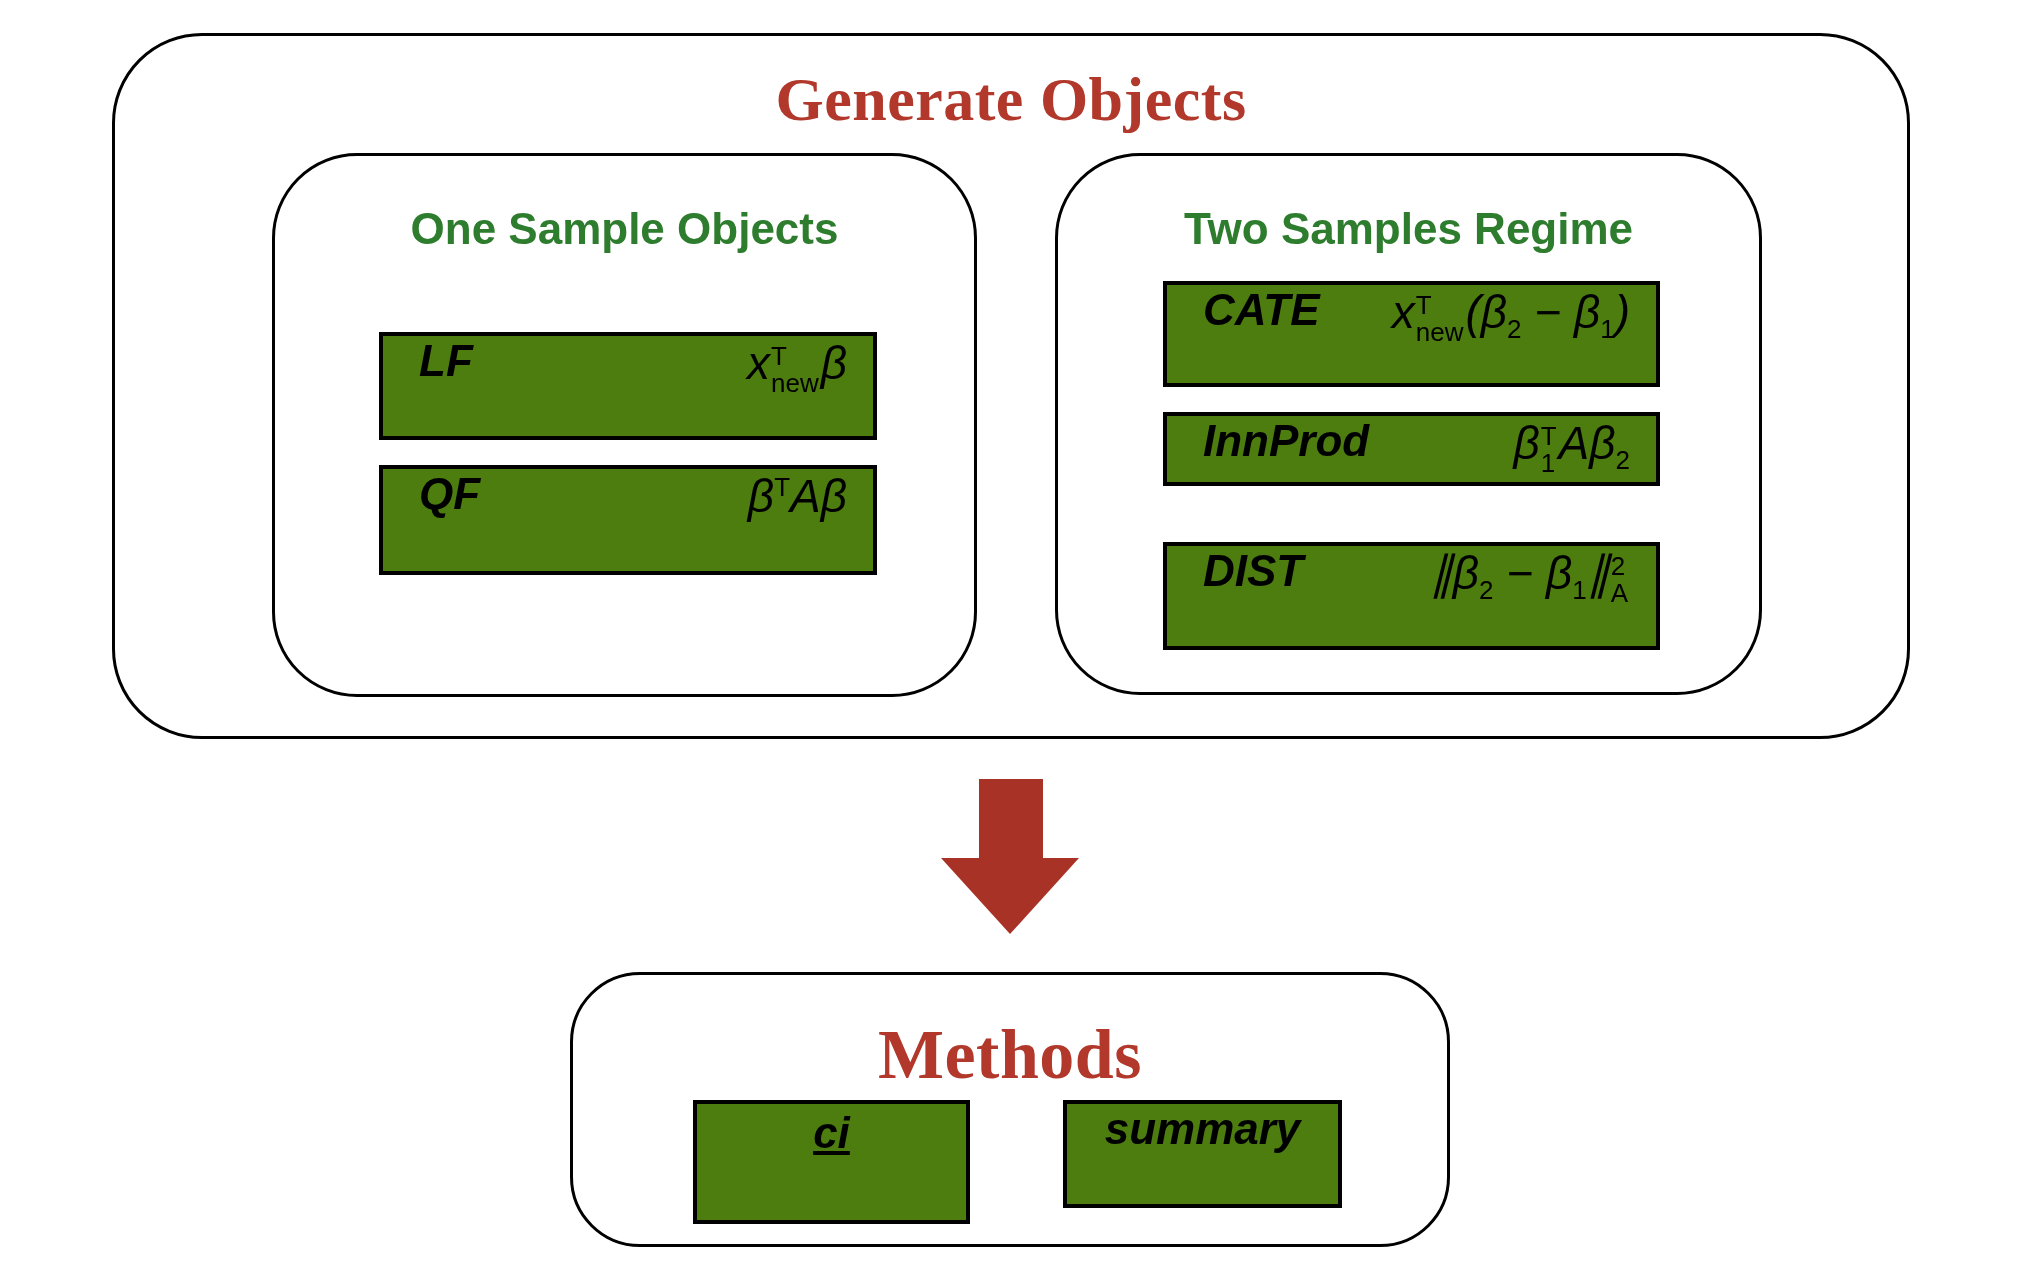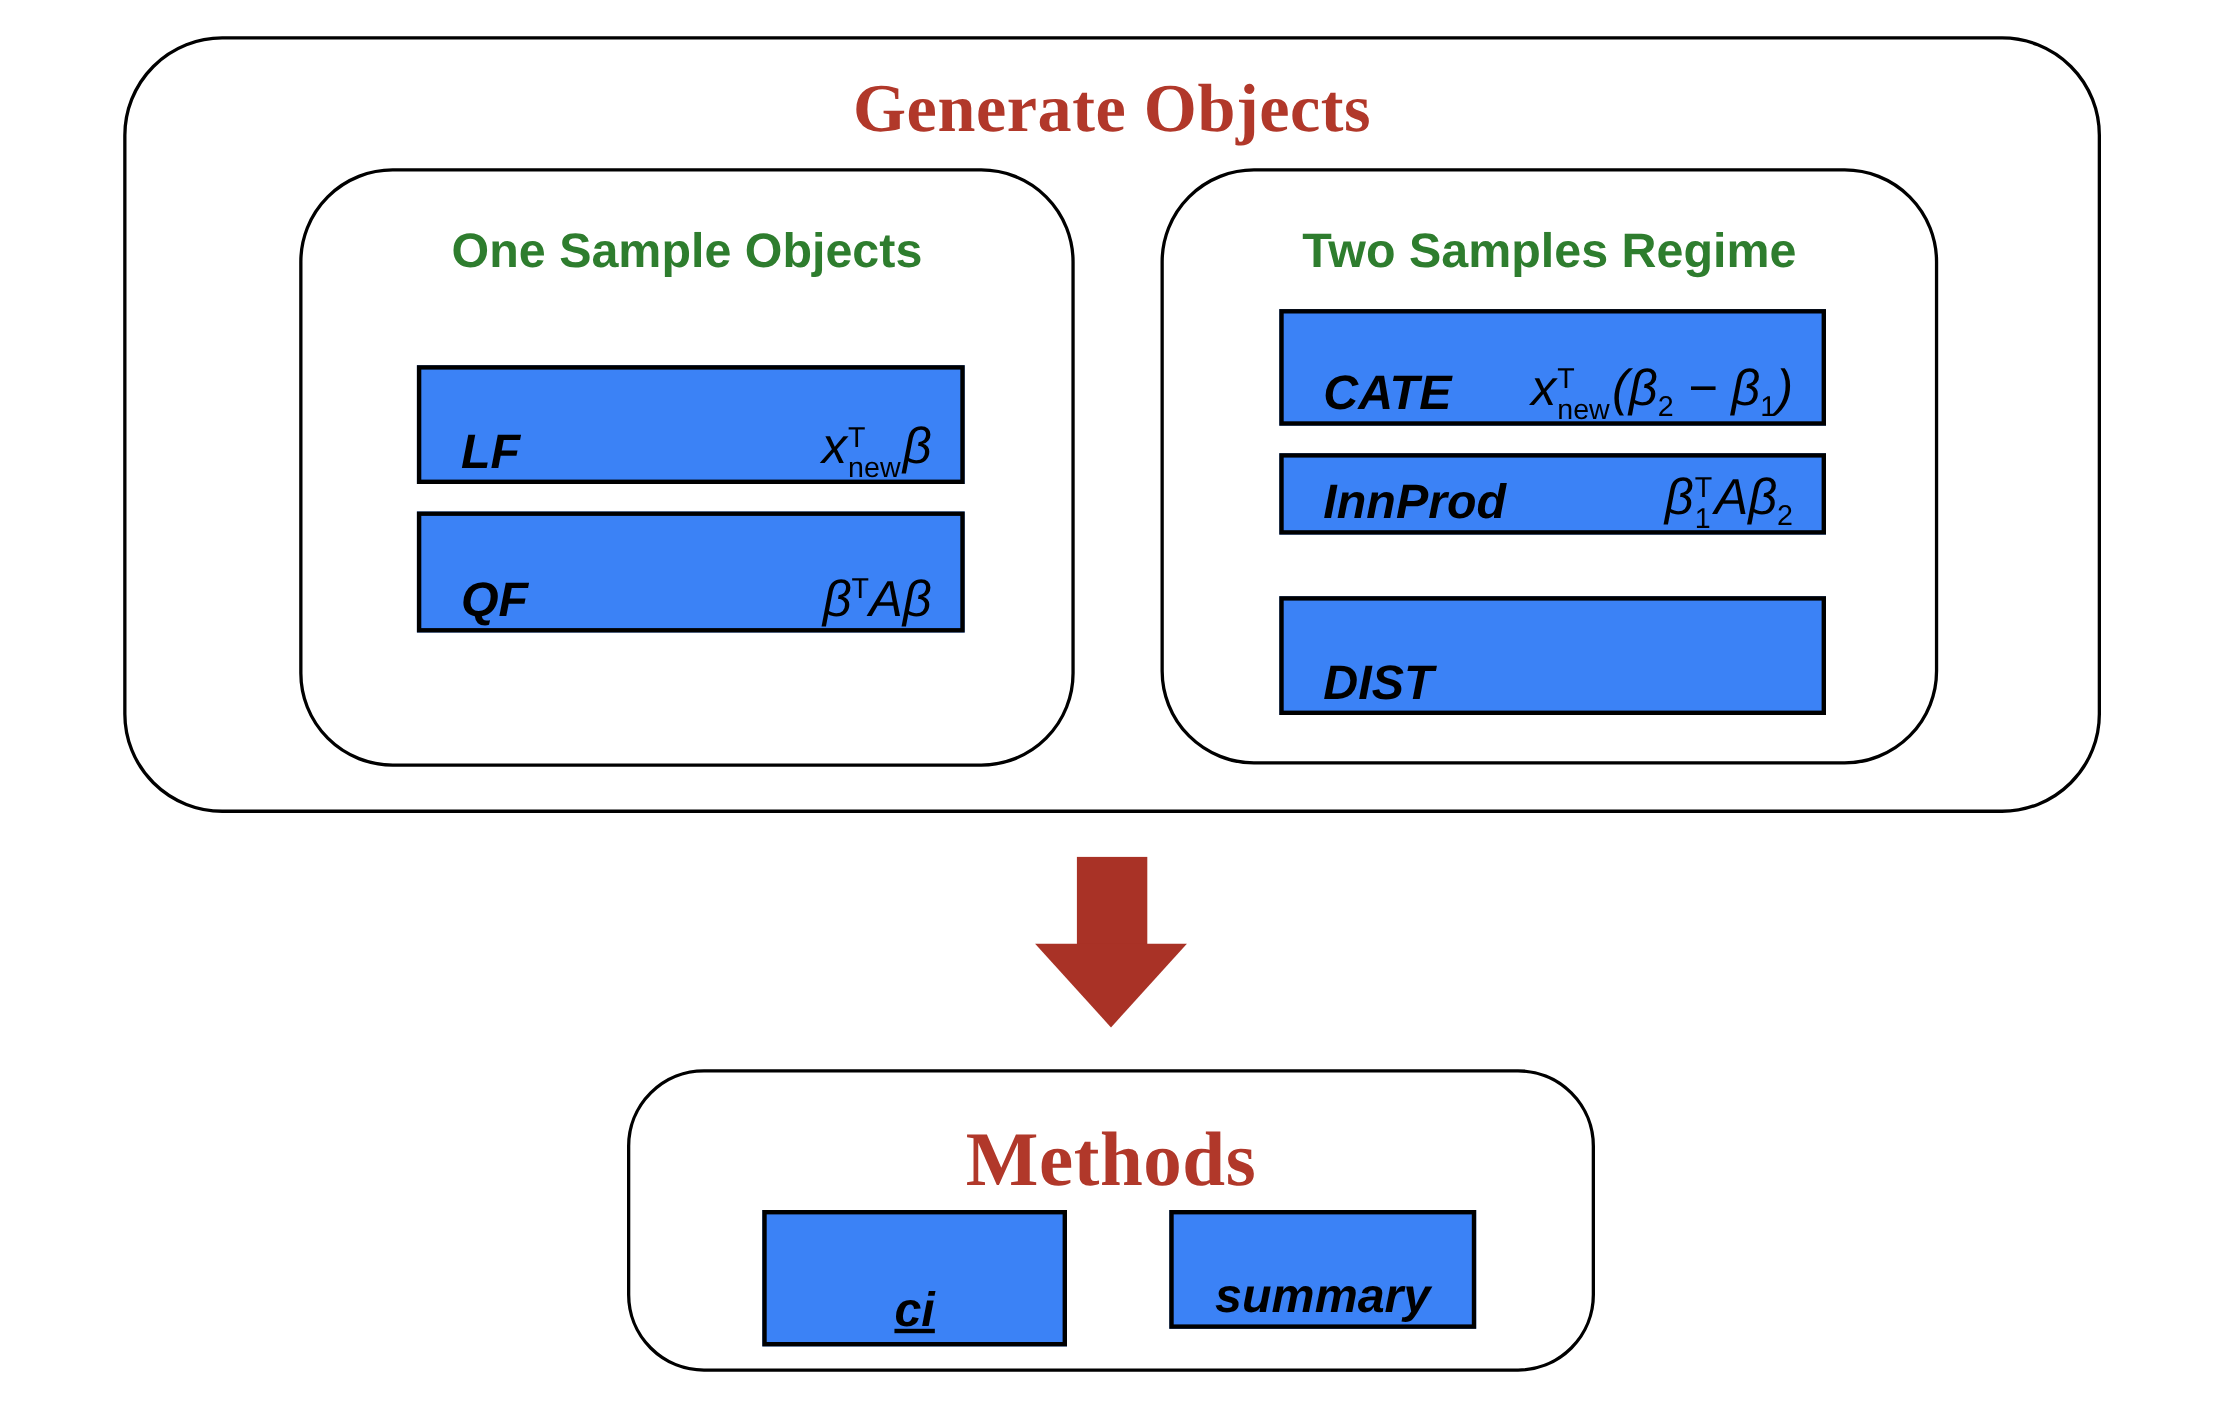--- a/index.html
+++ b/index.html
@@ -44,24 +44,24 @@
     font-weight: bold;
     font-size: 44px;
     color: #2E7D2E;
     margin-top: 48px;
   }
 
   
   .item-box {
     position: absolute;
     border: 4px solid #000000;
-    background: #3b82f6;
+    background: #4d7c0f;
     box-sizing: border-box;
     display: flex;
-    align-items: flex-end;
+    align-items: flex-start;
     justify-content: space-between;
     padding: 0 26px 0 36px;
   }
   #lf-box      { left: 379px;  top: 332px;  width: 498px; height: 108px; }
   #qf-box      { left: 379px;  top: 465px;  width: 498px; height: 110px; }
   #cate-box    { left: 1163px; top: 281px;  width: 497px; height: 106px; }
   #innprod-box { left: 1163px; top: 412px;  width: 497px; height: 74px; }
   #dist-box    { left: 1163px; top: 542px;  width: 497px; height: 108px; }
   #ci-box      { left: 693px;  top: 1100px; width: 277px; height: 124px; justify-content: center; padding: 4px; text-decoration: underline; }
   #summary-box { left: 1063px; top: 1100px; width: 279px; height: 108px; justify-content: center; padding: 0; }
@@ -156,20 +156,24 @@
   <div id="innprod-box" class="item-box">
     <span class="item-label">InnProd</span>
     <span class="math">β<span class="ss">
           <span class="up">T</span>
           <span class="dn">1</span>
         </span>Aβ<sub>2</sub></span>
   </div>
 
   <div id="dist-box" class="item-box">
     <span class="item-label">DIST</span>
+    <span class="math">∥β<sub>2</sub> − β<sub>1</sub>∥<span class="ss">
+          <span class="up">2</span>
+          <span class="dn">A</span>
+        </span></span>
   </div>
 
   <div id="arrow-shaft"></div>
   <div id="arrow-head"></div>
 
   <div id="methods-box" class="round-box">
     <div class="main-title">Methods</div>
   </div>
 
   <div id="ci-box" class="item-box">

